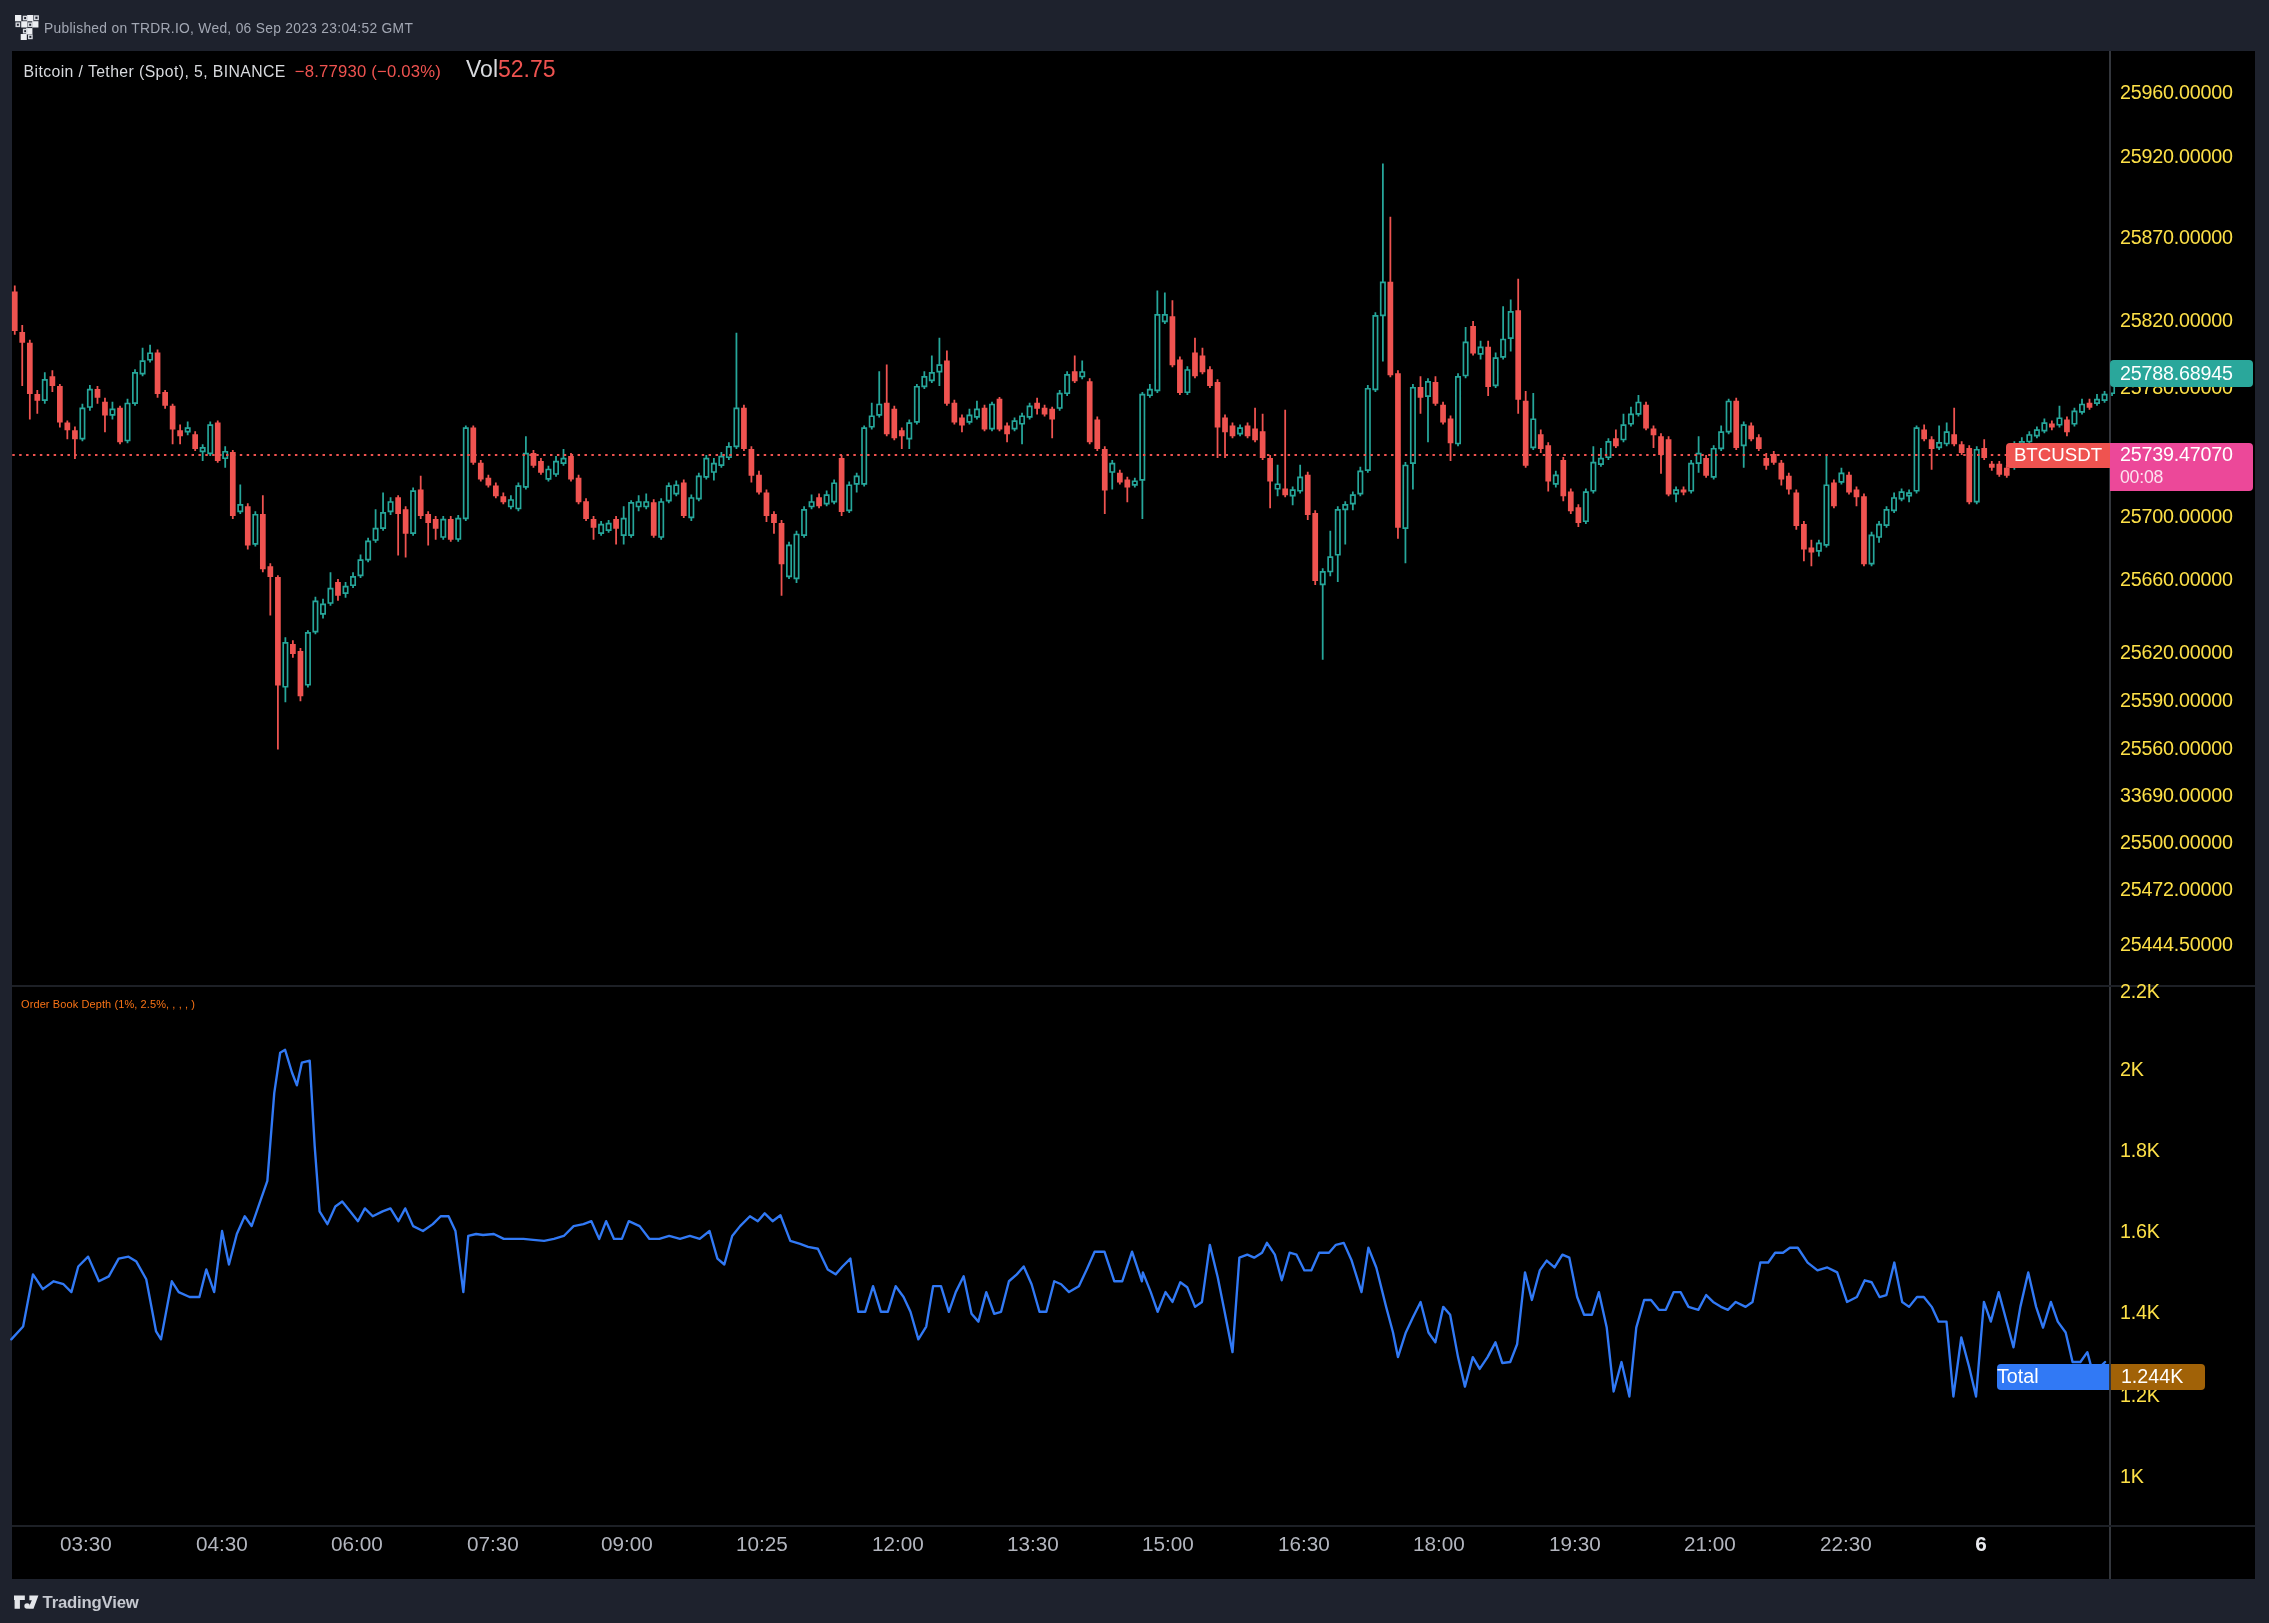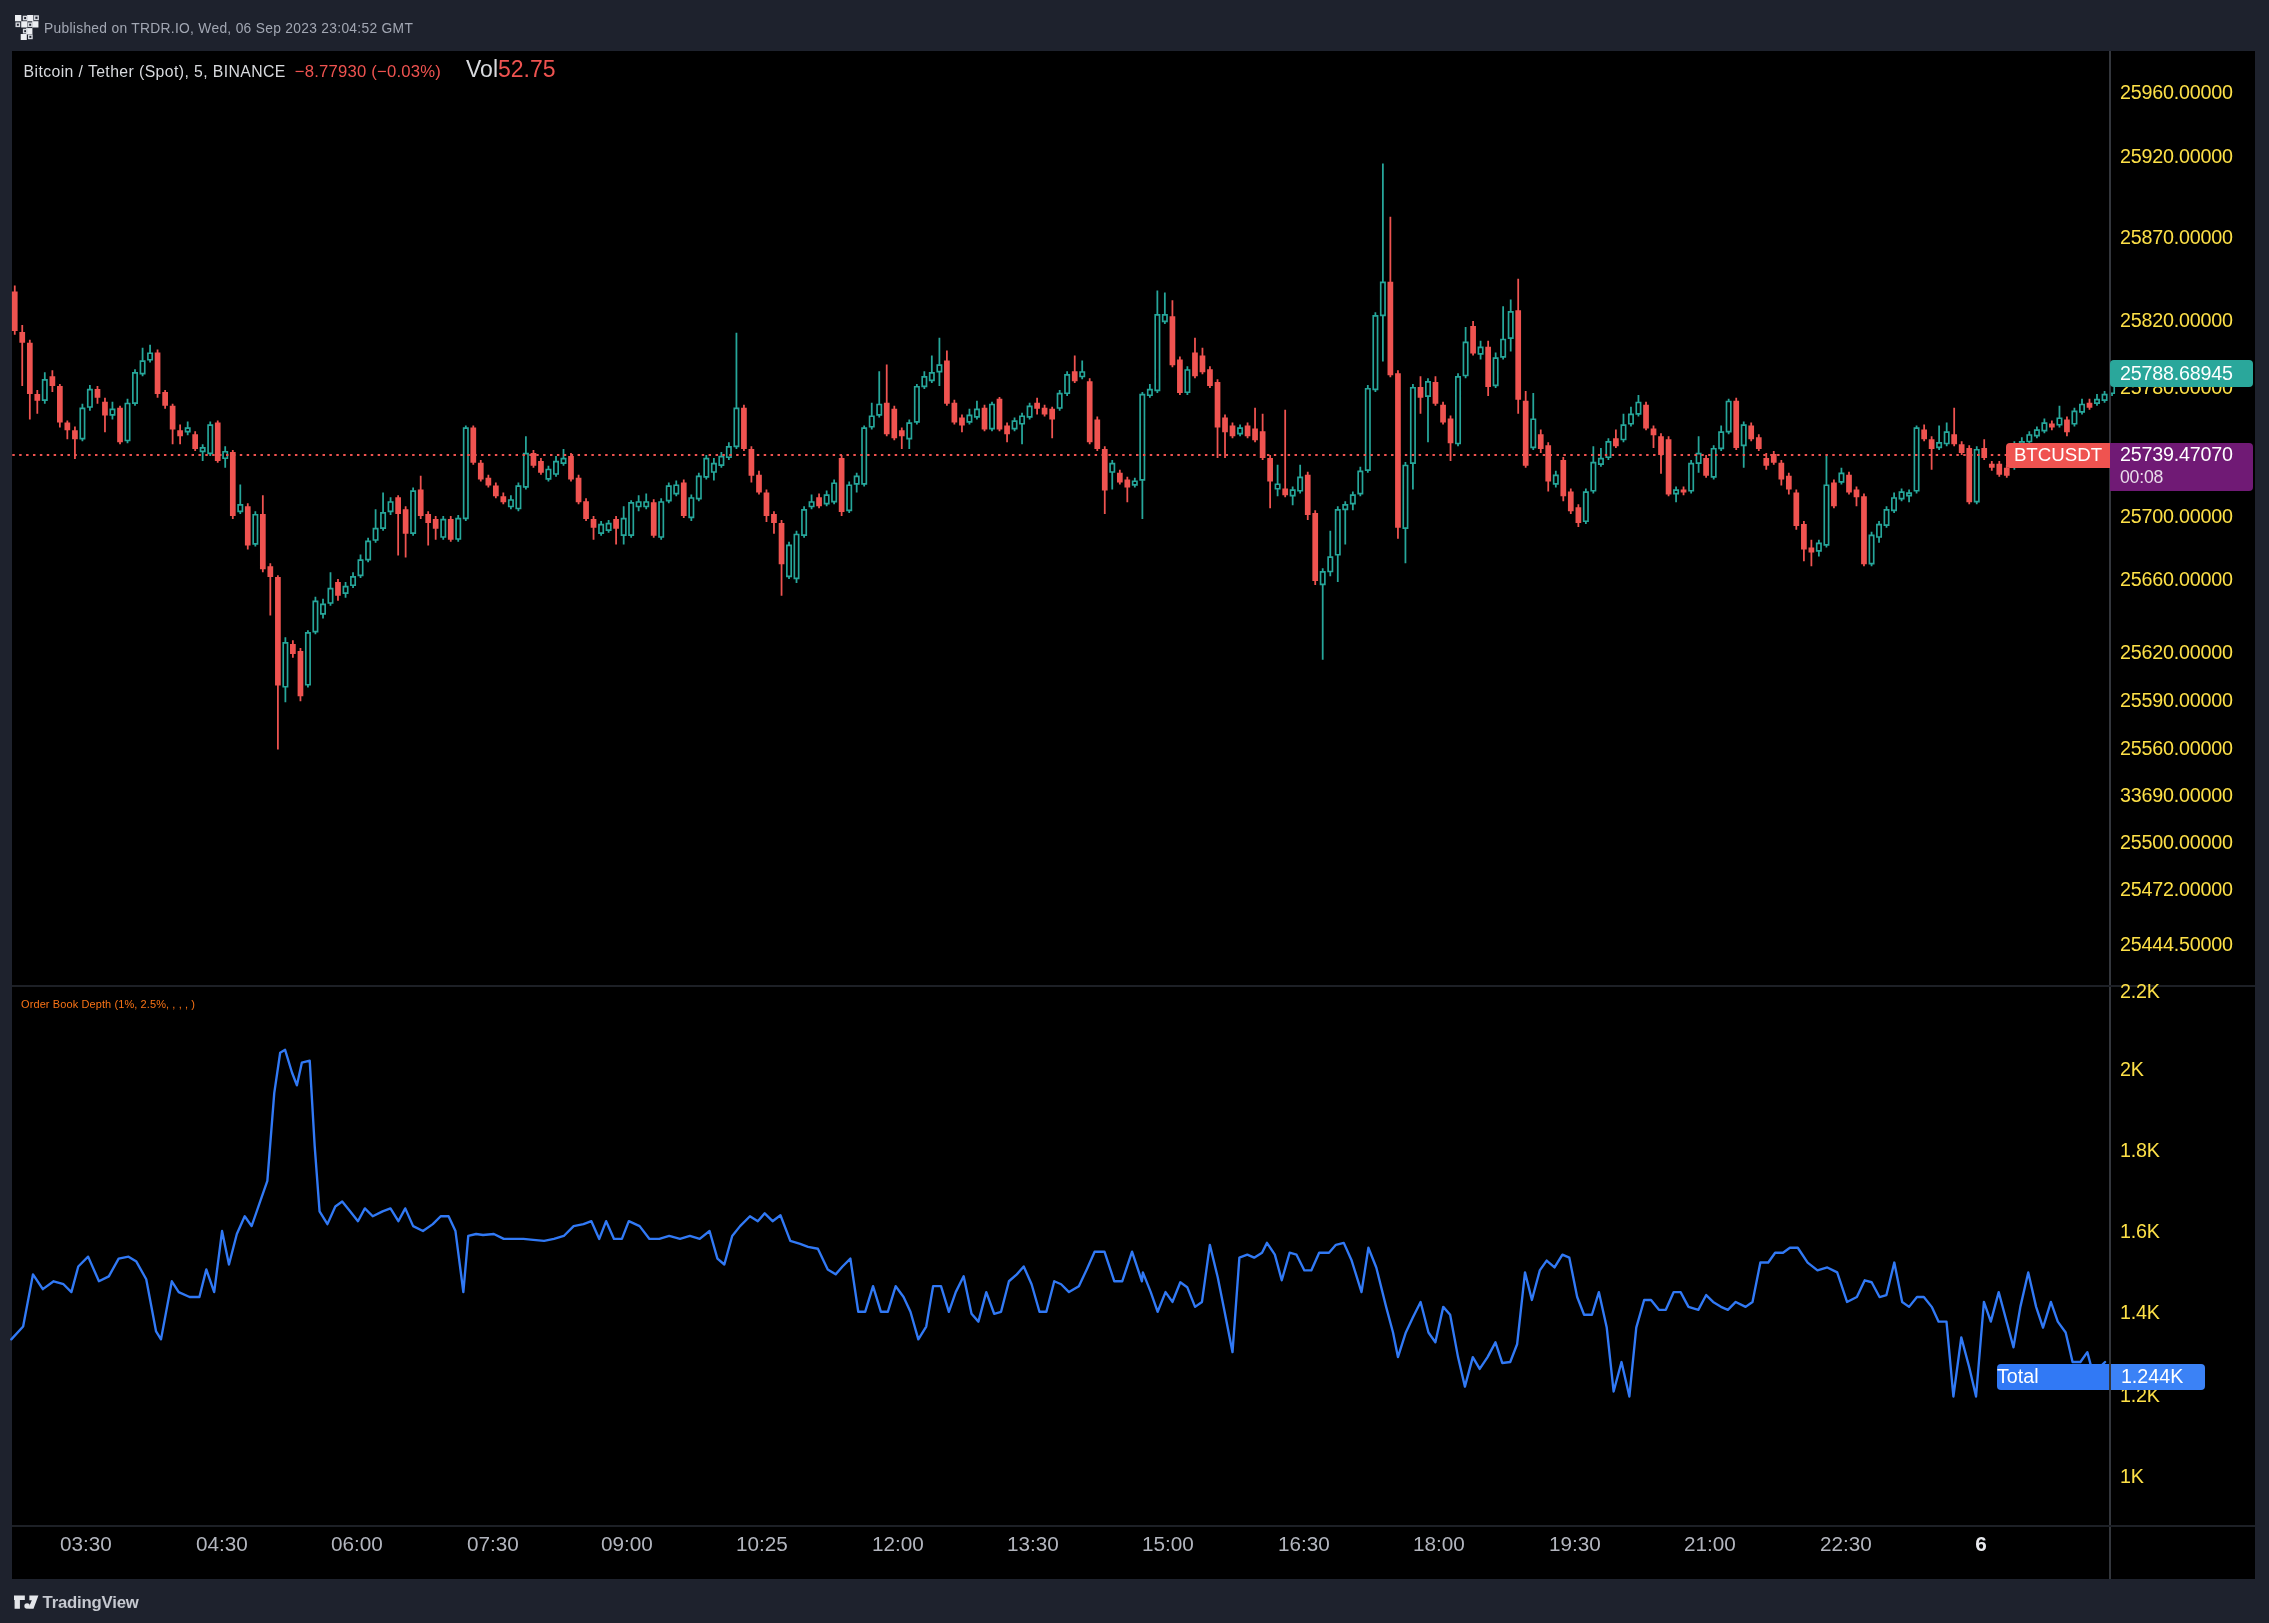--- a/index.html
+++ b/index.html
@@ -13,24 +13,24 @@
 #hdrtxt{position:absolute;left:44px;top:27.6px;transform:translateY(-50%);font-size:13.8px;color:#a2a7b3;letter-spacing:0.3px}
 #title{position:absolute;left:23.6px;top:69px;transform:translateY(-50%);font-size:15.8px;letter-spacing:0.4px;color:#d8dade;white-space:nowrap}
 #title .red{color:#ef5350}
 #title .chg{font-size:16.7px;letter-spacing:0.2px;margin-left:9px}
 #title .vol{margin-left:25px;font-size:23px;letter-spacing:0}
 #obtitle{position:absolute;left:21px;top:1004px;transform:translateY(-50%);font-size:11px;letter-spacing:0.1px;color:#f97316;white-space:nowrap}
 #footer{position:absolute;left:0;top:1579px;width:2270px;height:44px;background:#1e222d}
 .lbl{position:absolute;color:#fff;white-space:nowrap}
 #lblteal{left:2110px;top:360px;width:143px;height:26.6px;background:#2aa79b;border-radius:3.9px;font-size:19.7px;line-height:26.6px;padding-left:9.9px;letter-spacing:-0.2px}
 #lblredL{left:2006px;top:443px;width:104px;height:24.6px;background:#ef5350;border-radius:3.9px 0 0 3.9px;font-size:18.7px;line-height:24.6px;text-align:center}
-#lblredR{left:2110px;top:443px;width:143px;height:48px;background:#701a75;border-radius:0 3.9px 3.9px 0;font-size:19.7px;line-height:21.7px;padding:1px 0 0 9.9px;letter-spacing:-0.2px}
+#lblredR{left:2110px;top:443px;width:143px;height:48px;background:#ec4899;border-radius:0 3.9px 3.9px 0;font-size:19.7px;line-height:21.7px;padding:1px 0 0 9.9px;letter-spacing:-0.2px}
 #lblredR .cd{font-size:17.7px;color:#ffffffd9}
 #lblblueL{left:1997px;top:1364px;width:112px;height:25.6px;background:#3179f5;border-radius:3.9px 0 0 3.9px;font-size:19.7px;line-height:25.6px;text-align:left}
-#lblblueR{left:2111px;top:1364px;width:94px;height:25.6px;background:#3b82f6;border-radius:0 3.9px 3.9px 0;font-size:19.7px;line-height:25.6px;padding-left:9.9px}
+#lblblueR{left:2111px;top:1364px;width:94px;height:25.6px;background:#a16207;border-radius:0 3.9px 3.9px 0;font-size:19.7px;line-height:25.6px;padding-left:9.9px}
 #tvlogo{position:absolute;left:13.8px;top:1588px;width:394px;height:29.6px}
 </style></head><body>
 <div id="hdr"></div>
 <div id="blackarea"></div>
 <svg class="abs" style="left:0;top:0" width="2270" height="1623" viewBox="0 0 2304 1648">
 <g>
 <path d="M14.5 290.0V340.0M22.1 330.0V392.0M29.8 345.0V426.0M37.4 396.0V420.0M52.7 376.0V398.0M60.3 390.0V434.0M67.9 427.0V446.0M75.6 433.0V466.0M98.5 392.0V410.0M106.1 404.0V439.0M121.4 412.0V451.0M159.5 355.0V404.0M167.2 396.0V415.0M174.8 410.0V451.0M182.4 431.0V451.0M197.7 438.0V458.0M220.6 427.0V470.0M235.9 457.0V527.0M251.1 511.0V558.0M266.4 503.0V581.0M274.0 572.0V625.0M281.7 584.0V761.0M296.9 650.0V668.0M304.6 658.0V712.0M342.7 588.0V610.0M403.8 503.0V564.0M411.4 514.0V566.0M426.7 483.0V527.0M434.3 519.0V554.0M441.9 524.0V548.0M457.2 524.0V550.0M480.1 432.0V472.0M487.7 467.0V489.0M495.4 482.0V495.0M503.0 490.0V506.0M510.6 500.0V512.0M541.2 457.0V475.0M548.8 465.0V482.0M579.3 460.0V489.0M587.0 482.0V512.0M594.6 506.0V529.0M602.2 524.0V548.0M625.1 524.0V553.0M663.3 507.0V546.0M693.8 487.0V526.0M754.9 411.0V458.0M762.5 453.0V490.0M770.2 478.0V502.0M777.8 497.0V530.0M785.4 519.0V542.0M793.1 528.0V605.0M831.2 501.0V516.0M854.1 462.0V524.0M899.9 370.0V443.0M907.6 412.0V447.0M915.2 434.0V456.0M961.0 356.0V412.0M968.6 406.0V431.0M976.3 421.0V439.0M999.2 411.0V438.0M1014.4 403.0V438.0M1022.1 429.0V449.0M1052.6 404.0V421.0M1060.2 411.0V423.0M1067.9 413.0V445.0M1090.8 361.0V389.0M1106.0 384.0V451.0M1113.7 423.0V458.0M1121.3 453.0V522.0M1136.6 477.0V492.0M1144.2 484.0V510.0M1190.0 305.0V373.0M1197.6 362.0V401.0M1212.9 343.0V384.0M1220.5 353.0V380.0M1228.1 372.0V394.0M1235.8 385.0V465.0M1243.4 421.0V465.0M1251.0 429.0V445.0M1266.3 429.0V445.0M1273.9 414.0V449.0M1281.6 420.0V467.0M1289.2 462.0V516.0M1304.5 416.0V505.0M1327.4 479.0V528.0M1335.0 518.0V594.0M1411.3 220.0V383.0M1419.0 376.0V547.0M1441.9 382.0V420.0M1457.1 382.0V412.0M1464.8 408.0V431.0M1472.4 422.0V468.0M1495.3 326.0V361.0M1510.6 346.0V402.0M1541.1 283.0V420.0M1548.7 397.0V475.0M1564.0 436.0V460.0M1571.6 449.0V499.0M1586.9 464.0V509.0M1594.5 496.0V522.0M1602.2 512.0V535.0M1640.3 436.0V455.0M1670.9 408.0V437.0M1678.5 432.0V455.0M1686.1 440.0V481.0M1693.8 443.0V504.0M1709.0 494.0V503.0M1731.9 462.0V485.0M1762.5 404.0V457.0M1777.7 429.0V448.0M1785.4 441.0V458.0M1793.0 460.0V477.0M1800.6 458.0V472.0M1808.3 467.0V493.0M1815.9 480.0V502.0M1823.5 497.0V538.0M1831.2 529.0V570.0M1838.8 548.0V575.0M1861.7 487.0V516.0M1877.0 479.0V502.0M1884.6 494.0V514.0M1892.2 501.0V575.0M1953.3 431.0V448.0M1960.9 443.0V477.0M1983.8 414.0V453.0M1991.4 448.0V462.0M1999.1 452.0V512.0M2014.3 446.0V467.0M2022.0 468.0V478.0M2029.6 468.0V484.0M2037.2 472.0V485.0M2083.0 427.0V437.0M2098.3 423.0V443.0M2121.2 405.0V416.0" stroke="#ef5350" stroke-width="1.8" fill="none"></path>
 <path d="M45.0 378.0V410.0M83.2 410.0V448.0M90.8 391.0V417.0M113.7 408.0V426.0M129.0 405.0V450.0M136.6 375.0V412.0M144.3 353.0V382.0M151.9 350.0V368.0M190.1 428.0V442.0M205.3 451.0V468.0M213.0 428.0V463.0M228.2 453.0V475.0M243.5 492.0V522.0M258.8 519.0V555.0M289.3 647.0V713.0M312.2 640.0V698.0M319.8 606.0V644.0M327.5 608.0V628.0M335.1 581.0V615.0M350.4 591.0V607.0M358.0 581.0V597.0M365.6 563.0V587.0M373.3 546.0V571.0M380.9 517.0V551.0M388.5 500.0V539.0M396.1 505.0V523.0M419.0 495.0V544.0M449.6 524.0V548.0M464.8 523.0V550.0M472.5 432.0V529.0M518.3 503.0V517.0M525.9 490.0V519.0M533.5 443.0V497.0M556.4 473.0V489.0M564.1 463.0V484.0M571.7 456.0V473.0M609.9 529.0V544.0M617.5 528.0V541.0M632.8 514.0V553.0M640.4 508.0V546.0M648.0 503.0V519.0M655.7 501.0V517.0M670.9 506.0V548.0M678.6 490.0V511.0M686.2 488.0V504.0M701.5 502.0V529.0M709.1 480.0V509.0M716.7 462.0V487.0M724.4 465.0V488.0M732.0 459.0V475.0M739.6 449.0V467.0M747.3 338.0V456.0M800.7 550.0V588.0M808.3 539.0V592.0M816.0 514.0V546.0M823.6 502.0V517.0M838.9 498.0V514.0M846.5 487.0V512.0M861.8 489.0V521.0M869.4 480.0V500.0M877.0 432.0V494.0M884.7 409.0V436.0M892.3 377.0V424.0M922.8 426.0V456.0M930.5 390.0V431.0M938.1 377.0V395.0M945.7 361.0V389.0M953.4 343.0V392.0M983.9 415.0V431.0M991.5 407.0V426.0M1006.8 408.0V438.0M1029.7 424.0V438.0M1037.3 419.0V451.0M1045.0 409.0V426.0M1075.5 396.0V417.0M1083.1 377.0V402.0M1098.4 366.0V385.0M1128.9 467.0V497.0M1151.8 485.0V495.0M1159.5 398.0V527.0M1167.1 390.0V404.0M1174.7 295.0V399.0M1182.3 297.0V329.0M1205.2 372.0V401.0M1258.7 431.0V443.0M1296.8 472.0V504.0M1312.1 494.0V513.0M1319.7 472.0V501.0M1342.6 577.0V670.0M1350.3 539.0V585.0M1357.9 514.0V591.0M1365.5 509.0V553.0M1373.2 499.0V518.0M1380.8 474.0V504.0M1388.4 391.0V480.0M1396.1 317.0V398.0M1403.7 166.0V367.0M1426.6 469.0V572.0M1434.2 390.0V497.0M1449.5 384.0V449.0M1480.0 379.0V453.0M1487.7 332.0V384.0M1502.9 346.0V365.0M1518.2 358.0V394.0M1525.8 311.0V365.0M1533.5 304.0V357.0M1556.4 399.0V457.0M1579.3 478.0V495.0M1609.8 496.0V532.0M1617.4 453.0V501.0M1625.1 455.0V474.0M1632.7 445.0V467.0M1648.0 420.0V449.0M1655.6 413.0V433.0M1663.2 401.0V423.0M1701.4 494.0V510.0M1716.7 467.0V501.0M1724.3 443.0V480.0M1739.6 452.0V487.0M1747.2 432.0V458.0M1754.8 405.0V441.0M1770.1 428.0V475.0M1846.4 548.0V565.0M1854.1 463.0V556.0M1869.3 475.0V492.0M1899.9 540.0V575.0M1907.5 529.0V551.0M1915.1 514.0V536.0M1922.8 500.0V521.0M1930.4 496.0V509.0M1938.0 497.0V510.0M1945.6 432.0V501.0M1968.5 432.0V457.0M1976.2 429.0V453.0M2006.7 453.0V512.0M2044.9 448.0V477.0M2052.5 444.0V458.0M2060.1 438.0V451.0M2067.8 433.0V445.0M2075.4 425.0V440.0M2090.7 412.0V434.0M2105.9 414.0V433.0M2113.6 405.0V421.0M2128.8 400.0V412.0M2136.5 397.0V409.0M2144.1 375.0V402.0M2151.7 370.0V392.0" stroke="#26a69a" stroke-width="1.8" fill="none"></path>
 <path d="M11.6 296.0h5.8v40.0h-5.8zM19.2 337.0h5.8v11.0h-5.8zM26.9 348.0h5.8v52.0h-5.8zM34.5 400.0h5.8v7.0h-5.8zM49.8 382.0h5.8v10.0h-5.8zM57.4 392.0h5.8v37.0h-5.8zM65.0 429.0h5.8v8.0h-5.8zM72.7 437.0h5.8v9.0h-5.8zM95.6 395.0h5.8v9.0h-5.8zM103.2 408.0h5.8v14.0h-5.8zM118.5 414.0h5.8v35.0h-5.8zM156.6 358.0h5.8v42.0h-5.8zM164.3 398.0h5.8v14.0h-5.8zM171.9 412.0h5.8v24.0h-5.8zM179.5 437.0h5.8v6.0h-5.8zM194.8 441.0h5.8v15.0h-5.8zM217.7 429.0h5.8v39.0h-5.8zM233.0 459.0h5.8v65.0h-5.8zM248.2 514.0h5.8v40.0h-5.8zM263.5 522.0h5.8v56.0h-5.8zM271.1 575.0h5.8v11.0h-5.8zM278.8 586.0h5.8v110.0h-5.8zM294.0 654.0h5.8v10.0h-5.8zM301.7 661.0h5.8v46.0h-5.8zM339.8 591.0h5.8v14.0h-5.8zM400.9 505.0h5.8v17.0h-5.8zM408.5 517.0h5.8v25.0h-5.8zM423.8 497.0h5.8v27.0h-5.8zM431.4 522.0h5.8v9.0h-5.8zM439.0 527.0h5.8v10.0h-5.8zM454.3 527.0h5.8v21.0h-5.8zM477.2 434.0h5.8v36.0h-5.8zM484.8 470.0h5.8v17.0h-5.8zM492.5 485.0h5.8v8.0h-5.8zM500.1 493.0h5.8v11.0h-5.8zM507.7 504.0h5.8v6.0h-5.8zM538.3 460.0h5.8v13.0h-5.8zM545.9 468.0h5.8v12.0h-5.8zM576.4 463.0h5.8v24.0h-5.8zM584.1 485.0h5.8v25.0h-5.8zM591.7 509.0h5.8v18.0h-5.8zM599.3 527.0h5.8v9.0h-5.8zM622.2 527.0h5.8v10.0h-5.8zM660.4 510.0h5.8v34.0h-5.8zM690.9 490.0h5.8v34.0h-5.8zM752.0 414.0h5.8v42.0h-5.8zM759.6 456.0h5.8v27.0h-5.8zM767.3 482.0h5.8v18.0h-5.8zM774.9 500.0h5.8v24.0h-5.8zM782.5 522.0h5.8v9.0h-5.8zM790.2 531.0h5.8v42.0h-5.8zM828.3 505.0h5.8v9.0h-5.8zM851.2 465.0h5.8v55.0h-5.8zM897.0 409.0h5.8v32.0h-5.8zM904.7 415.0h5.8v30.0h-5.8zM912.3 437.0h5.8v6.0h-5.8zM958.1 366.0h5.8v44.0h-5.8zM965.7 409.0h5.8v20.0h-5.8zM973.4 424.0h5.8v8.0h-5.8zM996.3 414.0h5.8v22.0h-5.8zM1011.5 405.0h5.8v31.0h-5.8zM1019.2 432.0h5.8v9.0h-5.8zM1049.7 409.0h5.8v6.0h-5.8zM1057.3 414.0h5.8v7.0h-5.8zM1065.0 415.0h5.8v11.0h-5.8zM1087.9 377.0h5.8v10.0h-5.8zM1103.1 387.0h5.8v62.0h-5.8zM1110.8 426.0h5.8v30.0h-5.8zM1118.4 456.0h5.8v42.0h-5.8zM1133.7 480.0h5.8v10.0h-5.8zM1141.3 487.0h5.8v8.0h-5.8zM1187.1 321.0h5.8v50.0h-5.8zM1194.7 365.0h5.8v34.0h-5.8zM1210.0 358.0h5.8v24.0h-5.8zM1217.6 361.0h5.8v17.0h-5.8zM1225.2 375.0h5.8v17.0h-5.8zM1232.9 388.0h5.8v46.0h-5.8zM1240.5 424.0h5.8v15.0h-5.8zM1248.1 432.0h5.8v11.0h-5.8zM1263.4 432.0h5.8v11.0h-5.8zM1271.0 435.0h5.8v12.0h-5.8zM1278.7 438.0h5.8v27.0h-5.8zM1286.3 465.0h5.8v24.0h-5.8zM1301.6 496.0h5.8v7.0h-5.8zM1324.5 482.0h5.8v41.0h-5.8zM1332.1 521.0h5.8v69.0h-5.8zM1408.4 286.0h5.8v95.0h-5.8zM1416.1 379.0h5.8v157.0h-5.8zM1439.0 393.0h5.8v11.0h-5.8zM1454.2 388.0h5.8v22.0h-5.8zM1461.9 411.0h5.8v18.0h-5.8zM1469.5 425.0h5.8v25.0h-5.8zM1492.4 331.0h5.8v28.0h-5.8zM1507.7 352.0h5.8v41.0h-5.8zM1538.2 315.0h5.8v91.0h-5.8zM1545.8 407.0h5.8v66.0h-5.8zM1561.1 441.0h5.8v15.0h-5.8zM1568.7 452.0h5.8v37.0h-5.8zM1584.0 467.0h5.8v37.0h-5.8zM1591.6 499.0h5.8v20.0h-5.8zM1599.3 515.0h5.8v16.0h-5.8zM1637.4 445.0h5.8v8.0h-5.8zM1668.0 411.0h5.8v24.0h-5.8zM1675.6 435.0h5.8v7.0h-5.8zM1683.2 443.0h5.8v19.0h-5.8zM1690.9 446.0h5.8v56.0h-5.8zM1706.1 497.0h5.8v3.0h-5.8zM1729.0 465.0h5.8v18.0h-5.8zM1759.6 407.0h5.8v48.0h-5.8zM1774.8 432.0h5.8v14.0h-5.8zM1782.5 444.0h5.8v12.0h-5.8zM1790.1 465.0h5.8v8.0h-5.8zM1797.7 461.0h5.8v9.0h-5.8zM1805.4 470.0h5.8v17.0h-5.8zM1813.0 483.0h5.8v14.0h-5.8zM1820.6 500.0h5.8v34.0h-5.8zM1828.3 532.0h5.8v26.0h-5.8zM1835.9 556.0h5.8v5.0h-5.8zM1858.8 490.0h5.8v24.0h-5.8zM1874.1 482.0h5.8v18.0h-5.8zM1881.7 497.0h5.8v8.0h-5.8zM1889.3 504.0h5.8v69.0h-5.8zM1950.4 436.0h5.8v10.0h-5.8zM1958.0 446.0h5.8v10.0h-5.8zM1980.9 441.0h5.8v10.0h-5.8zM1988.5 451.0h5.8v9.0h-5.8zM1996.2 455.0h5.8v55.0h-5.8zM2011.4 455.0h5.8v10.0h-5.8zM2019.1 471.0h5.8v4.0h-5.8zM2026.7 471.0h5.8v11.0h-5.8zM2034.3 475.0h5.8v8.0h-5.8zM2080.1 430.0h5.8v4.0h-5.8zM2095.4 426.0h5.8v13.0h-5.8zM2118.3 409.0h5.8v5.0h-5.8z" fill="#ef5350"></path>
 <path d="M42.8 385.7h4.4v20.6h-4.4zM81.0 414.7h4.4v30.6h-4.4zM88.6 395.7h4.4v17.6h-4.4zM111.5 415.7h4.4v5.6h-4.4zM126.8 409.7h4.4v37.6h-4.4zM134.4 378.7h4.4v30.6h-4.4zM142.1 366.7h4.4v12.6h-4.4zM149.7 358.7h4.4v6.6h-4.4zM187.9 434.7h4.4v3.6h-4.4zM203.1 454.7h4.4v3.6h-4.4zM210.8 431.7h4.4v28.6h-4.4zM226.0 458.7h4.4v6.6h-4.4zM241.3 512.7h4.4v6.6h-4.4zM256.6 522.7h4.4v29.6h-4.4zM287.1 652.7h4.4v44.6h-4.4zM310.0 642.7h4.4v52.6h-4.4zM317.6 610.7h4.4v30.6h-4.4zM325.3 613.7h4.4v9.6h-4.4zM332.9 597.7h4.4v14.6h-4.4zM348.2 595.7h4.4v6.6h-4.4zM355.8 585.7h4.4v8.6h-4.4zM363.4 568.7h4.4v15.6h-4.4zM371.1 549.7h4.4v18.6h-4.4zM378.7 536.7h4.4v11.6h-4.4zM386.3 520.7h4.4v15.6h-4.4zM393.9 509.7h4.4v9.6h-4.4zM416.8 498.7h4.4v42.6h-4.4zM447.4 527.7h4.4v17.6h-4.4zM462.6 526.7h4.4v20.6h-4.4zM470.3 434.7h4.4v91.6h-4.4zM516.1 507.7h4.4v6.6h-4.4zM523.7 493.7h4.4v22.6h-4.4zM531.3 460.7h4.4v33.6h-4.4zM554.2 476.7h4.4v9.6h-4.4zM561.9 468.7h4.4v12.6h-4.4zM569.5 465.7h4.4v4.6h-4.4zM607.7 532.7h4.4v8.6h-4.4zM615.3 531.7h4.4v6.6h-4.4zM630.6 526.7h4.4v16.6h-4.4zM638.2 510.7h4.4v32.6h-4.4zM645.8 509.7h4.4v4.6h-4.4zM653.5 509.7h4.4v4.6h-4.4zM668.7 509.7h4.4v35.6h-4.4zM676.4 493.7h4.4v14.6h-4.4zM684.0 492.7h4.4v8.6h-4.4zM699.3 505.7h4.4v19.6h-4.4zM706.9 483.7h4.4v22.6h-4.4zM714.5 465.7h4.4v18.6h-4.4zM722.2 470.7h4.4v8.6h-4.4zM729.8 463.7h4.4v8.6h-4.4zM737.4 453.7h4.4v10.6h-4.4zM745.1 414.7h4.4v38.6h-4.4zM798.5 553.7h4.4v31.6h-4.4zM806.1 542.7h4.4v44.6h-4.4zM813.8 517.7h4.4v25.6h-4.4zM821.4 509.7h4.4v4.6h-4.4zM836.7 502.7h4.4v8.6h-4.4zM844.3 490.7h4.4v18.6h-4.4zM859.6 492.7h4.4v25.6h-4.4zM867.2 483.7h4.4v7.6h-4.4zM874.8 434.7h4.4v56.6h-4.4zM882.5 422.7h4.4v10.6h-4.4zM890.1 410.7h4.4v10.6h-4.4zM920.6 429.7h4.4v15.6h-4.4zM928.3 392.7h4.4v35.6h-4.4zM935.9 382.7h4.4v9.6h-4.4zM943.5 378.7h4.4v7.6h-4.4zM951.2 370.7h4.4v6.6h-4.4zM981.7 421.7h4.4v6.6h-4.4zM989.3 415.7h4.4v7.6h-4.4zM1004.6 410.7h4.4v24.6h-4.4zM1027.5 427.7h4.4v7.6h-4.4zM1035.1 422.7h4.4v7.6h-4.4zM1042.8 412.7h4.4v10.6h-4.4zM1073.3 399.7h4.4v14.6h-4.4zM1080.9 380.7h4.4v18.6h-4.4zM1096.2 377.7h4.4v4.6h-4.4zM1126.7 470.7h4.4v8.6h-4.4zM1149.6 488.7h4.4v3.6h-4.4zM1157.2 400.7h4.4v86.6h-4.4zM1164.9 395.7h4.4v5.6h-4.4zM1172.5 319.7h4.4v76.6h-4.4zM1180.1 319.7h4.4v6.6h-4.4zM1203.0 375.7h4.4v22.6h-4.4zM1256.5 434.7h4.4v5.6h-4.4zM1294.6 491.7h4.4v4.6h-4.4zM1309.9 497.7h4.4v5.6h-4.4zM1317.5 484.7h4.4v13.6h-4.4zM1340.4 580.7h4.4v12.6h-4.4zM1348.1 565.7h4.4v14.6h-4.4zM1355.7 517.7h4.4v45.6h-4.4zM1363.3 512.7h4.4v4.6h-4.4zM1371.0 502.7h4.4v8.6h-4.4zM1378.6 478.7h4.4v22.6h-4.4zM1386.2 394.7h4.4v82.6h-4.4zM1393.9 320.7h4.4v74.6h-4.4zM1401.5 286.7h4.4v33.6h-4.4zM1424.4 472.7h4.4v63.6h-4.4zM1432.0 393.7h4.4v76.6h-4.4zM1447.3 387.7h4.4v14.6h-4.4zM1477.8 382.7h4.4v67.6h-4.4zM1485.5 347.7h4.4v33.6h-4.4zM1500.7 352.7h4.4v6.6h-4.4zM1516.0 363.7h4.4v27.6h-4.4zM1523.6 344.7h4.4v17.6h-4.4zM1531.3 316.7h4.4v26.6h-4.4zM1554.2 425.7h4.4v28.6h-4.4zM1577.1 482.7h4.4v8.6h-4.4zM1607.6 499.7h4.4v29.6h-4.4zM1615.2 469.7h4.4v28.6h-4.4zM1622.9 465.7h4.4v5.6h-4.4zM1630.5 448.7h4.4v15.6h-4.4zM1645.8 431.7h4.4v14.6h-4.4zM1653.4 420.7h4.4v9.6h-4.4zM1661.0 408.7h4.4v11.6h-4.4zM1699.2 497.7h4.4v3.6h-4.4zM1714.5 470.7h4.4v27.6h-4.4zM1722.1 460.7h4.4v9.6h-4.4zM1737.4 455.7h4.4v28.6h-4.4zM1745.0 438.7h4.4v16.6h-4.4zM1752.6 407.7h4.4v30.6h-4.4zM1767.9 431.7h4.4v20.6h-4.4zM1844.2 551.7h4.4v7.6h-4.4zM1851.9 492.7h4.4v60.6h-4.4zM1867.1 480.7h4.4v8.6h-4.4zM1897.7 543.7h4.4v28.6h-4.4zM1905.3 532.7h4.4v12.6h-4.4zM1912.9 517.7h4.4v15.6h-4.4zM1920.5 505.7h4.4v12.6h-4.4zM1928.2 499.7h4.4v6.6h-4.4zM1935.8 500.7h4.4v2.6h-4.4zM1943.4 434.7h4.4v63.6h-4.4zM1966.3 449.7h4.4v4.6h-4.4zM1974.0 438.7h4.4v11.6h-4.4zM2004.5 456.7h4.4v52.6h-4.4zM2042.7 451.7h4.4v22.6h-4.4zM2050.3 448.7h4.4v6.6h-4.4zM2057.9 441.7h4.4v6.6h-4.4zM2065.6 436.7h4.4v5.6h-4.4zM2073.2 429.7h4.4v7.6h-4.4zM2088.5 424.7h4.4v6.6h-4.4zM2103.7 417.7h4.4v12.6h-4.4zM2111.4 410.7h4.4v7.6h-4.4zM2126.6 405.7h4.4v3.6h-4.4zM2134.3 400.7h4.4v5.6h-4.4zM2141.9 378.7h4.4v20.6h-4.4zM2149.5 375.7h4.4v8.6h-4.4z" fill="#000" stroke="#26a69a" stroke-width="1.7"></path>

